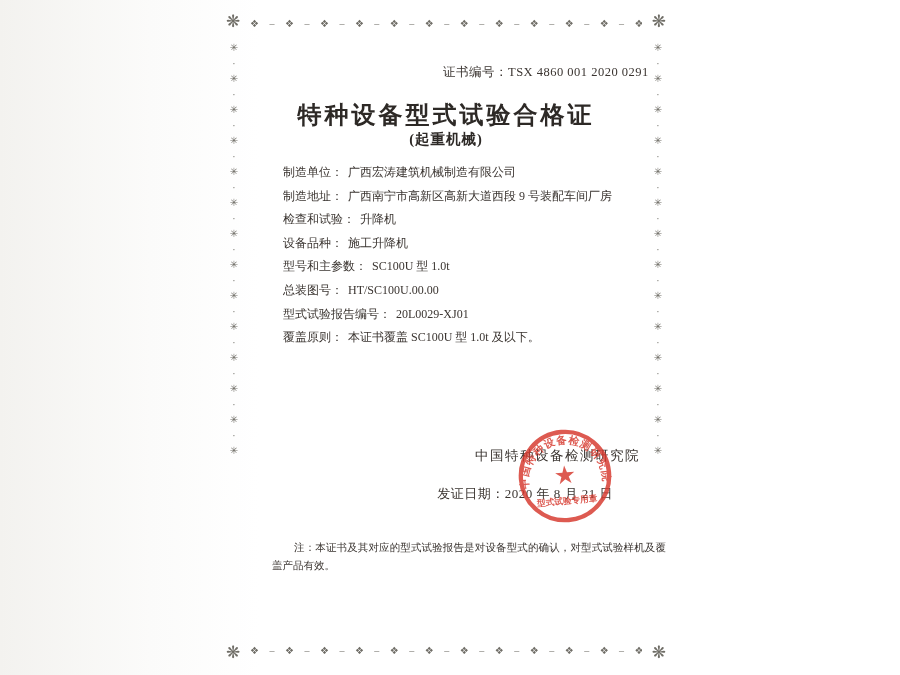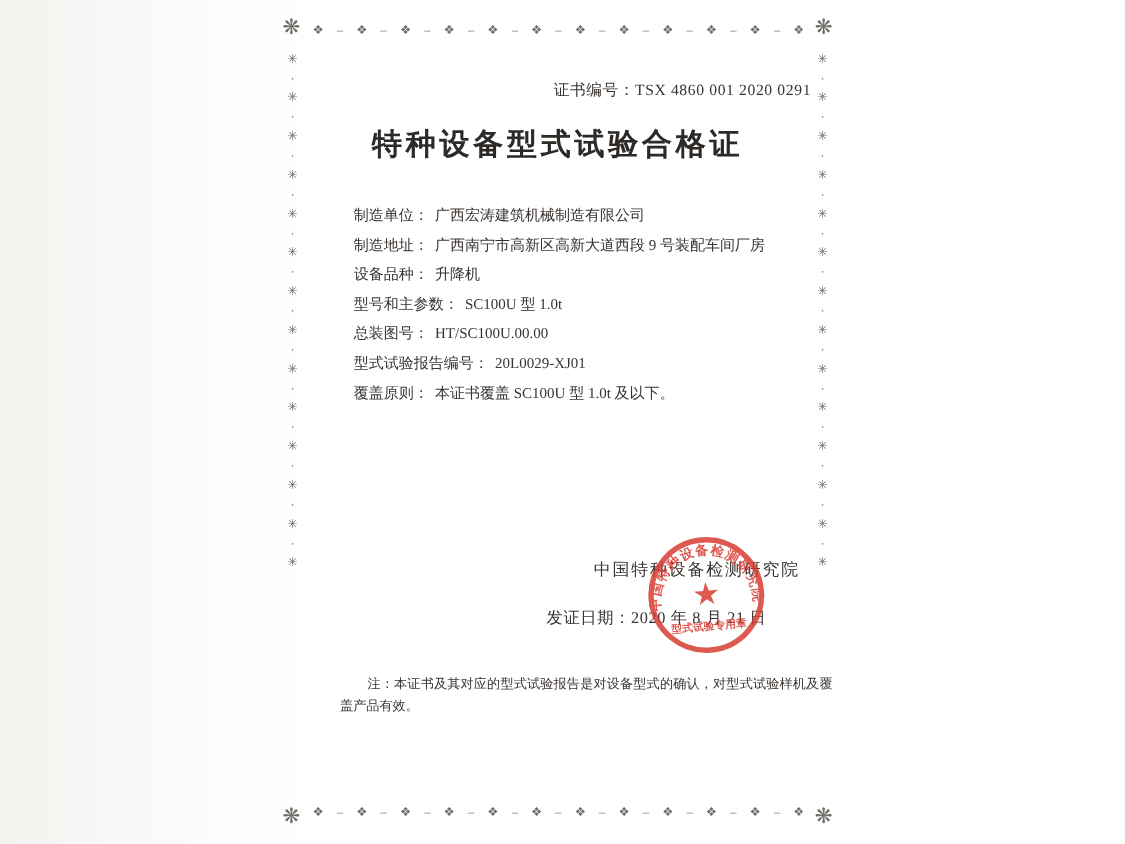--- a/index.html
+++ b/index.html
@@ -114,30 +114,34 @@
     <span class="corner corner-tr">❋</span>
     <span class="corner corner-bl">❋</span>
     <span class="corner corner-br">❋</span>
   </div>
 
   <div class="cert-no ink">
     <span>证书编号：</span><span>TSX 4860 001 2020 0291</span>
   </div>
 
   <div class="title">特种设备型式试验合格证</div>
+  <div class="subtitle">(起重机械)</div>
 
   <div class="fields ink">
     <div class="field-row">
       <span class="field-label">制造单位：</span><span>广西宏涛建筑机械制造有限公司</span>
     </div>
     <div class="field-row">
       <span class="field-label">制造地址：</span><span>广西南宁市高新区高新大道西段 9 号装配车间厂房</span>
     </div>
     <div class="field-row">
-      <span class="field-label">设备品种：</span><span>升降机</span>
+      <span class="field-label">检查和试验：</span><span>升降机</span>
+    </div>
+    <div class="field-row">
+      <span class="field-label">设备品种：</span><span>施工升降机</span>
     </div>
     <div class="field-row">
       <span class="field-label">型号和主参数：</span><span>SC100U 型 1.0t</span>
     </div>
     <div class="field-row">
       <span class="field-label">总装图号：</span><span>HT/SC100U.00.00</span>
     </div>
     <div class="field-row">
       <span class="field-label">型式试验报告编号：</span><span>20L0029-XJ01</span>
     </div>

